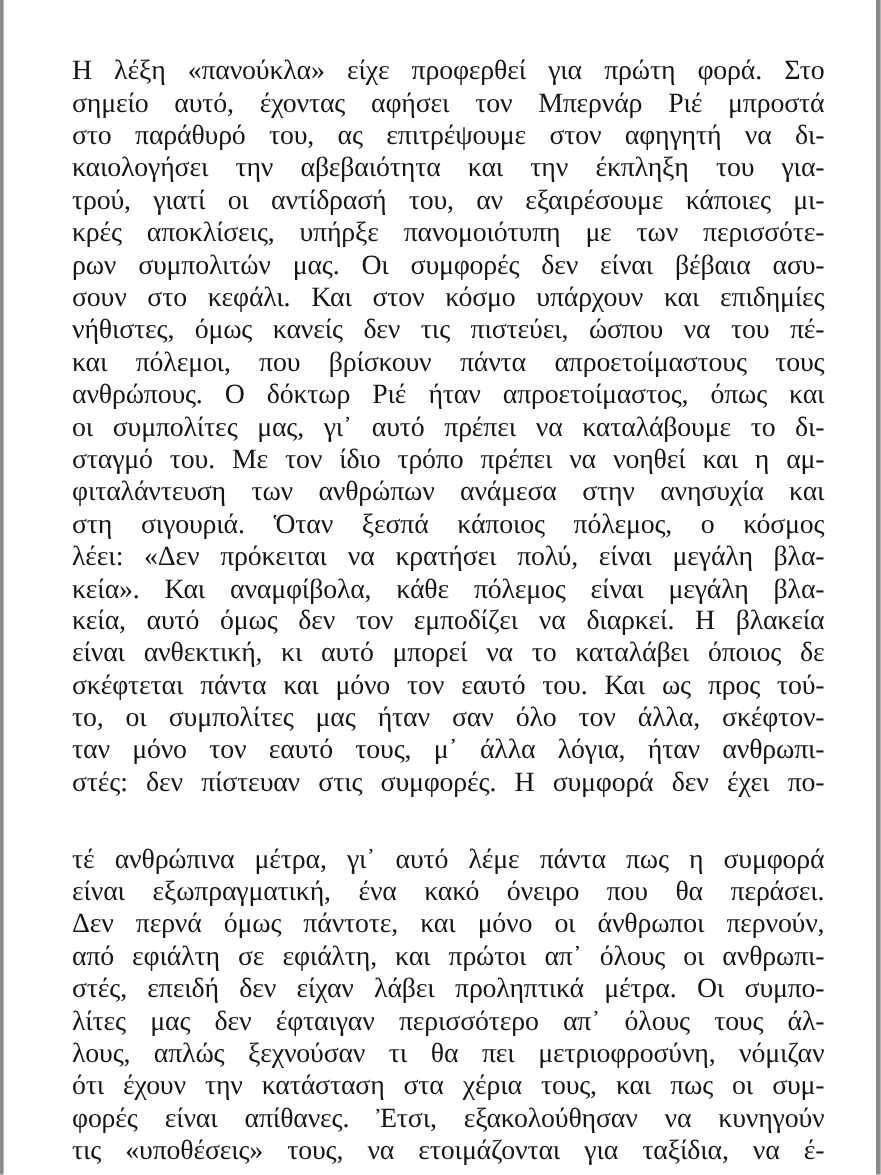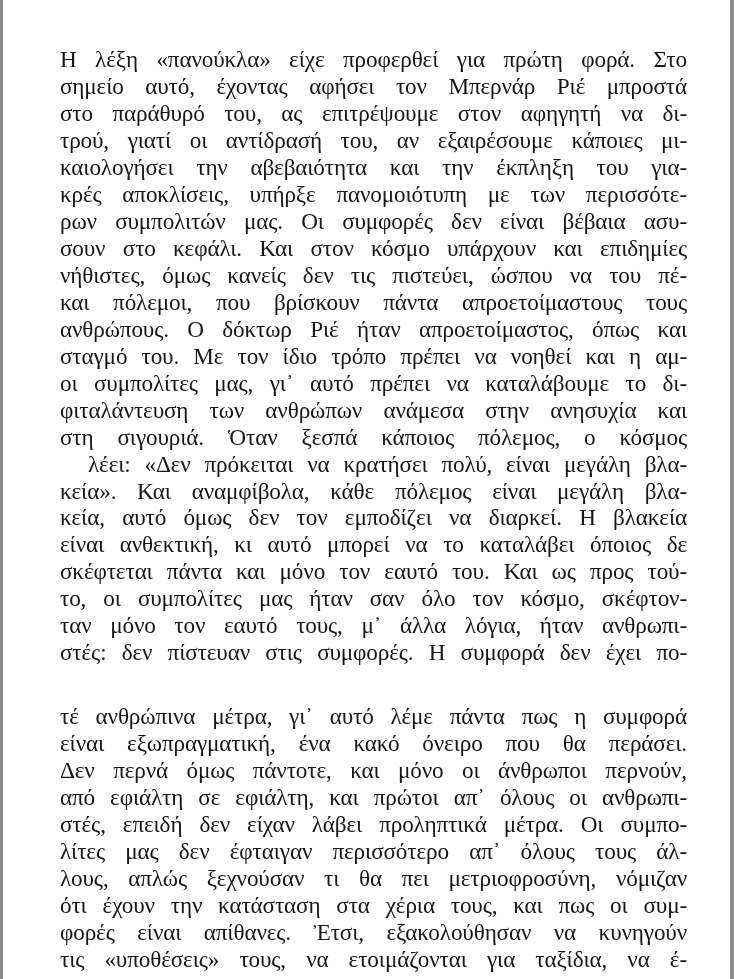--- a/index.html
+++ b/index.html
@@ -47,38 +47,38 @@
     }
   </style>
 </head>
 <body>
 
 <div class="page">
   <div class="text-block" id="text-block">
     <span class="line" style="height: 26.9706px; line-height: 26.9706px;">Η λέξη «πανούκλα» είχε προφερθεί για πρώτη φορά. Στο</span>
     <span class="line" style="height: 26.9706px; line-height: 26.9706px;">σημείο αυτό, έχοντας αφήσει τον Μπερνάρ Ριέ μπροστά</span>
     <span class="line" style="height: 26.9706px; line-height: 26.9706px;">στο παράθυρό του, ας επιτρέψουμε στον αφηγητή να δι-</span>
+    <span class="line" style="height: 26.9706px; line-height: 26.9706px;">καιολογήσει την αβεβαιότητα και την έκπληξη του για-</span>
     <span class="line" style="height: 26.9706px; line-height: 26.9706px;">τρού, γιατί οι αντίδρασή του, αν εξαιρέσουμε κάποιες μι-</span>
-    <span class="line" style="height: 26.9706px; line-height: 26.9706px;">καιολογήσει την αβεβαιότητα και την έκπληξη του για-</span>
     <span class="line" style="height: 26.9706px; line-height: 26.9706px;">κρές αποκλίσεις, υπήρξε πανομοιότυπη με των περισσότε-</span>
     <span class="line" style="height: 26.9706px; line-height: 26.9706px;">ρων συμπολιτών μας. Οι συμφορές δεν είναι βέβαια ασυ-</span>
     <span class="line" style="height: 26.9706px; line-height: 26.9706px;">σουν στο κεφάλι. Και στον κόσμο υπάρχουν και επιδημίες</span>
     <span class="line" style="height: 26.9706px; line-height: 26.9706px;">νήθιστες, όμως κανείς δεν τις πιστεύει, ώσπου να του πέ-</span>
     <span class="line" style="height: 26.9706px; line-height: 26.9706px;">και πόλεμοι, που βρίσκουν πάντα απροετοίμαστους τους</span>
     <span class="line" style="height: 26.9706px; line-height: 26.9706px;">ανθρώπους. Ο δόκτωρ Ριέ ήταν απροετοίμαστος, όπως και</span>
+    <span class="line" style="height: 26.9706px; line-height: 26.9706px;">οι συμπολίτες μας, γι᾿ αυτό πρέπει να καταλάβουμε το δι-</span>
     <span class="line" style="height: 26.9706px; line-height: 26.9706px;">σταγμό του. Με τον ίδιο τρόπο πρέπει να νοηθεί και η αμ-</span>
-    <span class="line" style="height: 26.9706px; line-height: 26.9706px;">οι συμπολίτες μας, γι᾿ αυτό πρέπει να καταλάβουμε το δι-</span>
     <span class="line" style="height: 26.9706px; line-height: 26.9706px;">φιταλάντευση των ανθρώπων ανάμεσα στην ανησυχία και</span>
     <span class="line" style="height: 26.9706px; line-height: 26.9706px;">στη σιγουριά. Ὁταν ξεσπά κάποιος πόλεμος, ο κόσμος</span>
-    <span class="line" style="height: 26.9706px; line-height: 26.9706px; margin-left: 28px;">λέει: «Δεν πρόκειται να κρατήσει πολύ, είναι μεγάλη βλα-</span>
+    <span class="line" style="height: 26.9706px; line-height: 26.9706px;">λέει: «Δεν πρόκειται να κρατήσει πολύ, είναι μεγάλη βλα-</span>
     <span class="line" style="height: 26.9706px; line-height: 26.9706px;">κεία». Και αναμφίβολα, κάθε πόλεμος είναι μεγάλη βλα-</span>
     <span class="line" style="height: 26.9706px; line-height: 26.9706px;">κεία, αυτό όμως δεν τον εμποδίζει να διαρκεί. Η βλακεία</span>
     <span class="line" style="height: 26.9706px; line-height: 26.9706px;">είναι ανθεκτική, κι αυτό μπορεί να το καταλάβει όποιος δε</span>
     <span class="line" style="height: 26.9706px; line-height: 26.9706px;">σκέφτεται πάντα και μόνο τον εαυτό του. Και ως προς τού-</span>
-    <span class="line" style="height: 26.9706px; line-height: 26.9706px;">το, οι συμπολίτες μας ήταν σαν όλο τον κόσμο, σκέφτον-</span>
+    <span class="line" style="height: 26.9706px; line-height: 26.9706px;">το, οι συμπολίτες μας ήταν σαν όλο τον άλλα, σκέφτον-</span>
     <span class="line" style="height: 26.9706px; line-height: 26.9706px;">ταν μόνο τον εαυτό τους, μ᾿ άλλα λόγια, ήταν ανθρωπι-</span>
     <span class="line" style="height: 26.9706px; line-height: 26.9706px;">στές: δεν πίστευαν στις συμφορές. Η συμφορά δεν έχει πο-</span>
     <span class="line" style="height: 26.9706px; line-height: 26.9706px; margin-top: 37px;">τέ ανθρώπινα μέτρα, γι᾿ αυτό λέμε πάντα πως η συμφορά</span>
     <span class="line" style="height: 26.9706px; line-height: 26.9706px;">είναι εξωπραγματική, ένα κακό όνειρο που θα περάσει.</span>
     <span class="line" style="height: 26.9706px; line-height: 26.9706px;">Δεν περνά όμως πάντοτε, και μόνο οι άνθρωποι περνούν,</span>
     <span class="line" style="height: 26.9706px; line-height: 26.9706px;">από εφιάλτη σε εφιάλτη, και πρώτοι απ᾿ όλους οι ανθρωπι-</span>
     <span class="line" style="height: 26.9706px; line-height: 26.9706px;">στές, επειδή δεν είχαν λάβει προληπτικά μέτρα. Οι συμπο-</span>
     <span class="line" style="height: 26.9706px; line-height: 26.9706px;">λίτες μας δεν έφταιγαν περισσότερο απ᾿ όλους τους άλ-</span>
     <span class="line" style="height: 26.9706px; line-height: 26.9706px;">λους, απλώς ξεχνούσαν τι θα πει μετριοφροσύνη, νόμιζαν</span>
     <span class="line" style="height: 26.9706px; line-height: 26.9706px;">ότι έχουν την κατάσταση στα χέρια τους, και πως οι συμ-</span>

